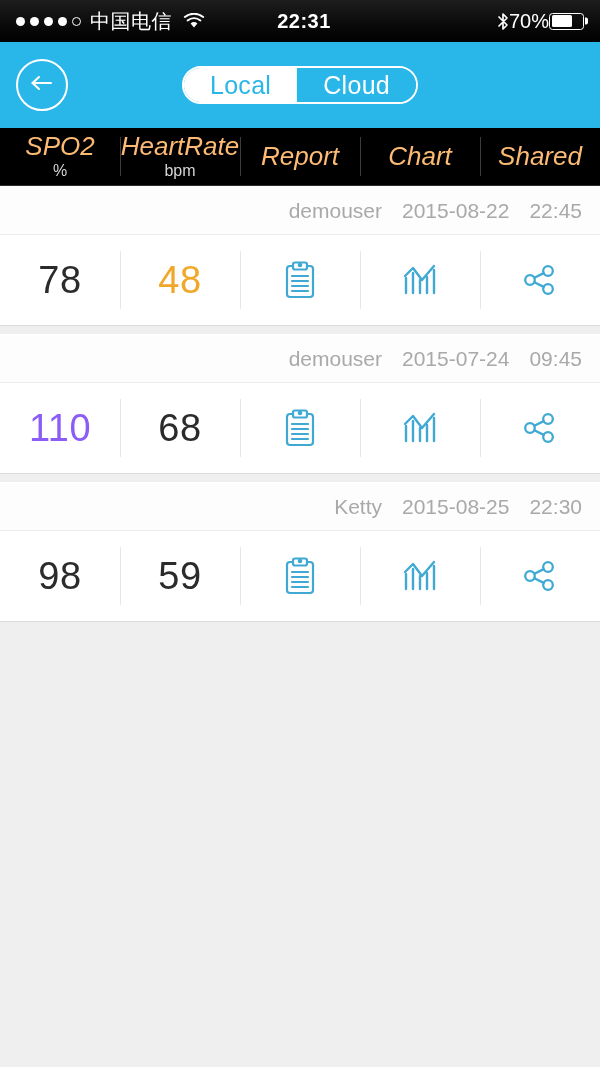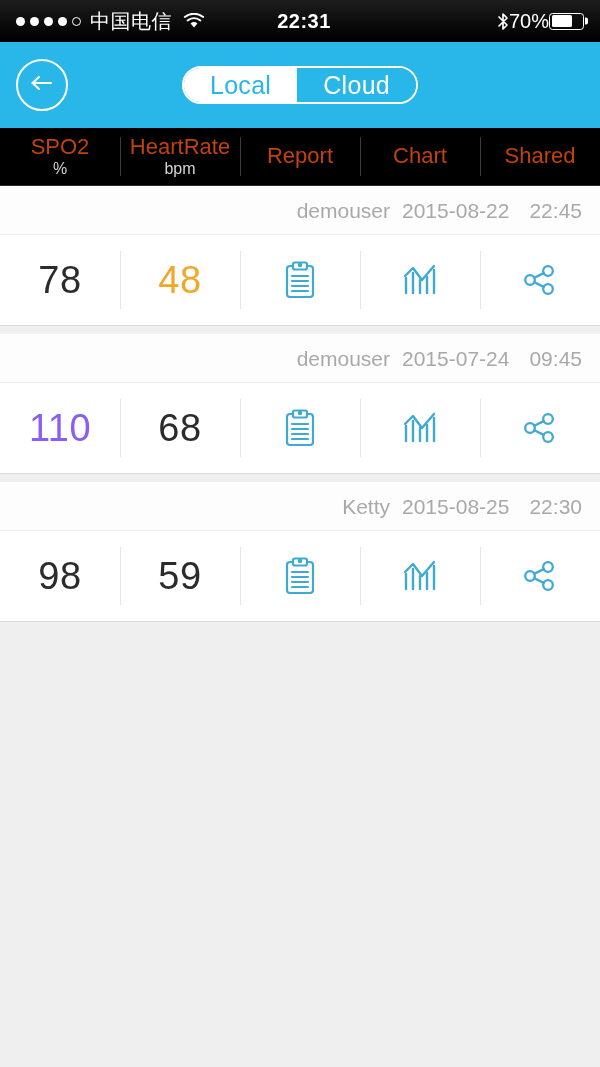--- a/index.html
+++ b/index.html
@@ -80,31 +80,31 @@
   }
   .th{
     flex:1; position:relative;
     display:flex; flex-direction:column; align-items:center; justify-content:center;
     cursor:pointer;
   }
   .th + .th::before{
     content:""; position:absolute; left:0; top:9px; bottom:9px;
     width:1px; background:#3c3c3c;
   }
-  .th-main{ font-size:22px; color:#c2410c; line-height:1.12; }
+  .th-main{ font-size:26px; color:#fdba74; line-height:1.12;font-style:italic; }
   .th-sub{ font-size:16px; color:#d4d4d4; line-height:1.2; }
 
   
   .list{ width:600px; background:#efeff0; }
   .card{ background:#fcfcfc; border-bottom:1px solid #dcdcdc; border-top:1px solid #fff; }
   .card + .card{ margin-top:8px; }
 
   .meta{
     height:48px; display:flex; align-items:center; justify-content:flex-end;
-    padding-right:18px; gap:12px;
+    padding-right:18px; gap:20px;
     border-bottom:1px solid #ececec;
     background:#fdfdfd;
   }
   .meta-user{ font-size:21px; color:#a9a9a9; }
   .meta-when{ display:flex; gap:20px; }
   .meta-date, .meta-time{ font-size:21px; color:#a9a9a9; }
 
   .valrow{ height:90px; display:flex; align-items:stretch; background:#fff; }
   .cell{
     flex:1; position:relative;

